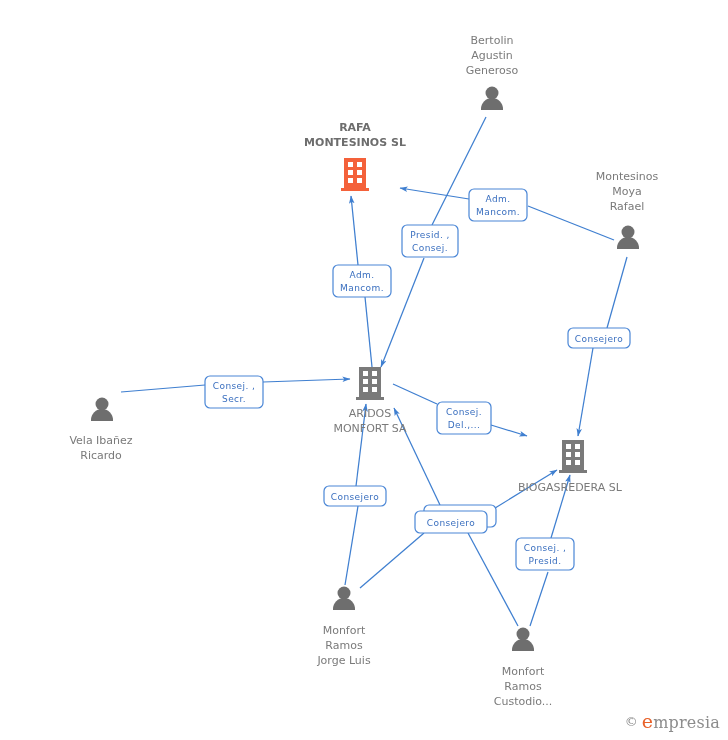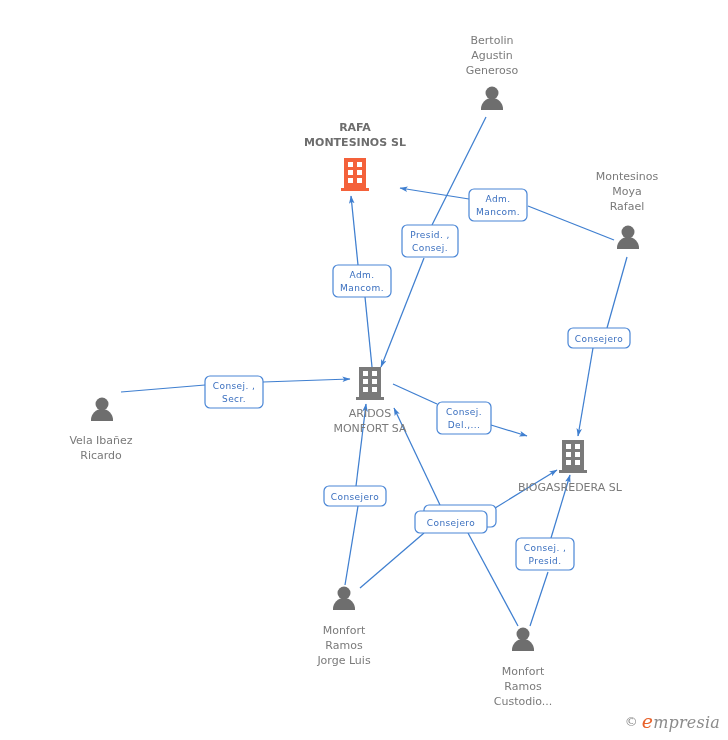--- a/index.html
+++ b/index.html
@@ -52,21 +52,20 @@
     position:absolute;
     right:8px;bottom:8px;
     display:flex;
     align-items:center;
     gap:4px;
     font-size:15px;
   }
   #watermark .copy{color:#8c8c8c;font-size:13px;}
   #watermark .brand{
     font-family:"DejaVu Serif", serif;
-    font-style:italic;
     color:#8c8c8c;
     font-size:16px;
     letter-spacing:0.2px;
   }
   #watermark .brand .e{color:#e8622a;font-size:19px;}
 </style>
 </head>
 <body>
 
 <svg id="graph" viewBox="0 0 728 740">

